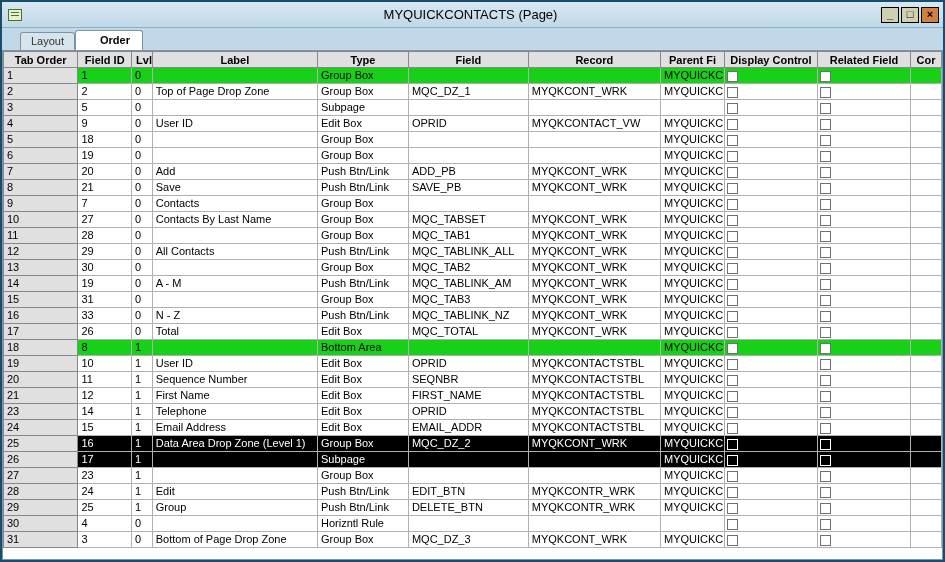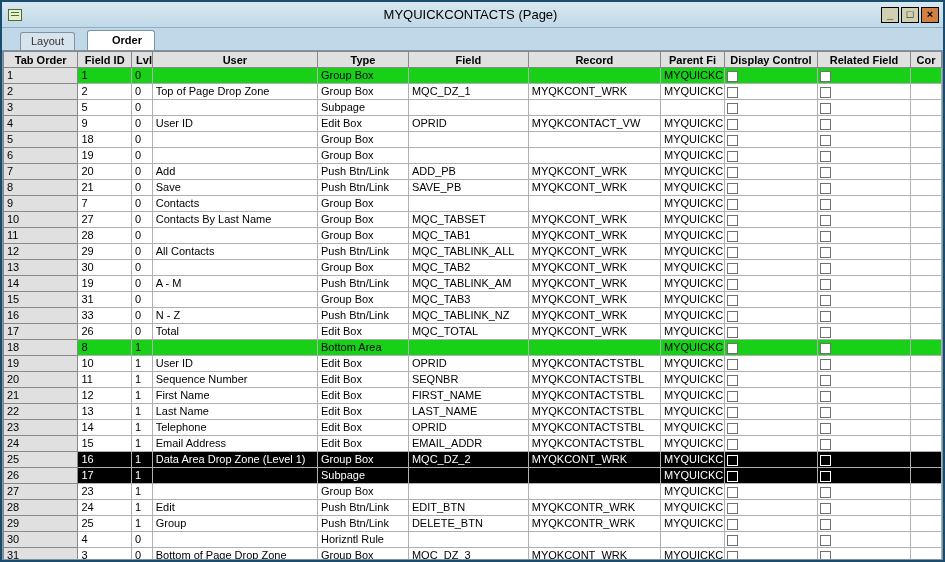--- a/index.html
+++ b/index.html
@@ -55,21 +55,21 @@
     font-size:11px;
     line-height:1;
   }
   .titlebar .winbtn.close { background:#d08040; }
   .tabstrip {
     height: 22px;
     background: #c0d8e8;
     padding-left: 18px;
     display:flex;
     align-items:flex-end;
-    gap:12px;
+    gap:0;
   }
   .tab {
     padding: 2px 10px 3px 10px;
     border: 1px solid #7a94a8;
     border-bottom: none;
     border-radius: 3px 3px 0 0;
     background: #d8e4ec;
     font-size: 11px;
     color:#333;
     position:relative;
@@ -173,21 +173,21 @@
         <col class="c-par">
       <col class="c-disp">
         <col class="c-rel">
         <col class="c-cor">
     </colgroup>
     <thead>
       <tr>
         <th>Tab Order</th>
         <th>Field ID</th>
         <th>Lvl</th>
-        <th>User</th>
+        <th>Label</th>
         <th>Type</th>
         <th>Field</th>
         <th>Record</th>
         <th>Parent Fi</th>
         <th>Display Control</th>
         <th>Related Field</th>
         <th>Cor</th>
       </tr>
     </thead>
     <tbody id="grid-body">
@@ -458,33 +458,20 @@
           <td>First Name</td>
           <td>Edit Box</td>
           <td>FIRST_NAME</td>
           <td>MYQKCONTACTSTBL</td>
           <td>MYQUICKC</td>
           <td class="center"><span class="chk"></span></td>
           <td class="center"><span class="chk"></span></td>
           <td></td>
         </tr>
         <tr>
-          <td class="rowhdr">22</td>
-          <td>13</td>
-          <td>1</td>
-          <td>Last Name</td>
-          <td>Edit Box</td>
-          <td>LAST_NAME</td>
-          <td>MYQKCONTACTSTBL</td>
-          <td>MYQUICKC</td>
-          <td class="center"><span class="chk"></span></td>
-          <td class="center"><span class="chk"></span></td>
-          <td></td>
-        </tr>
-        <tr>
           <td class="rowhdr">23</td>
           <td>14</td>
           <td>1</td>
           <td>Telephone</td>
           <td>Edit Box</td>
           <td>OPRID</td>
           <td>MYQKCONTACTSTBL</td>
           <td>MYQUICKC</td>
           <td class="center"><span class="chk"></span></td>
           <td class="center"><span class="chk"></span></td>

